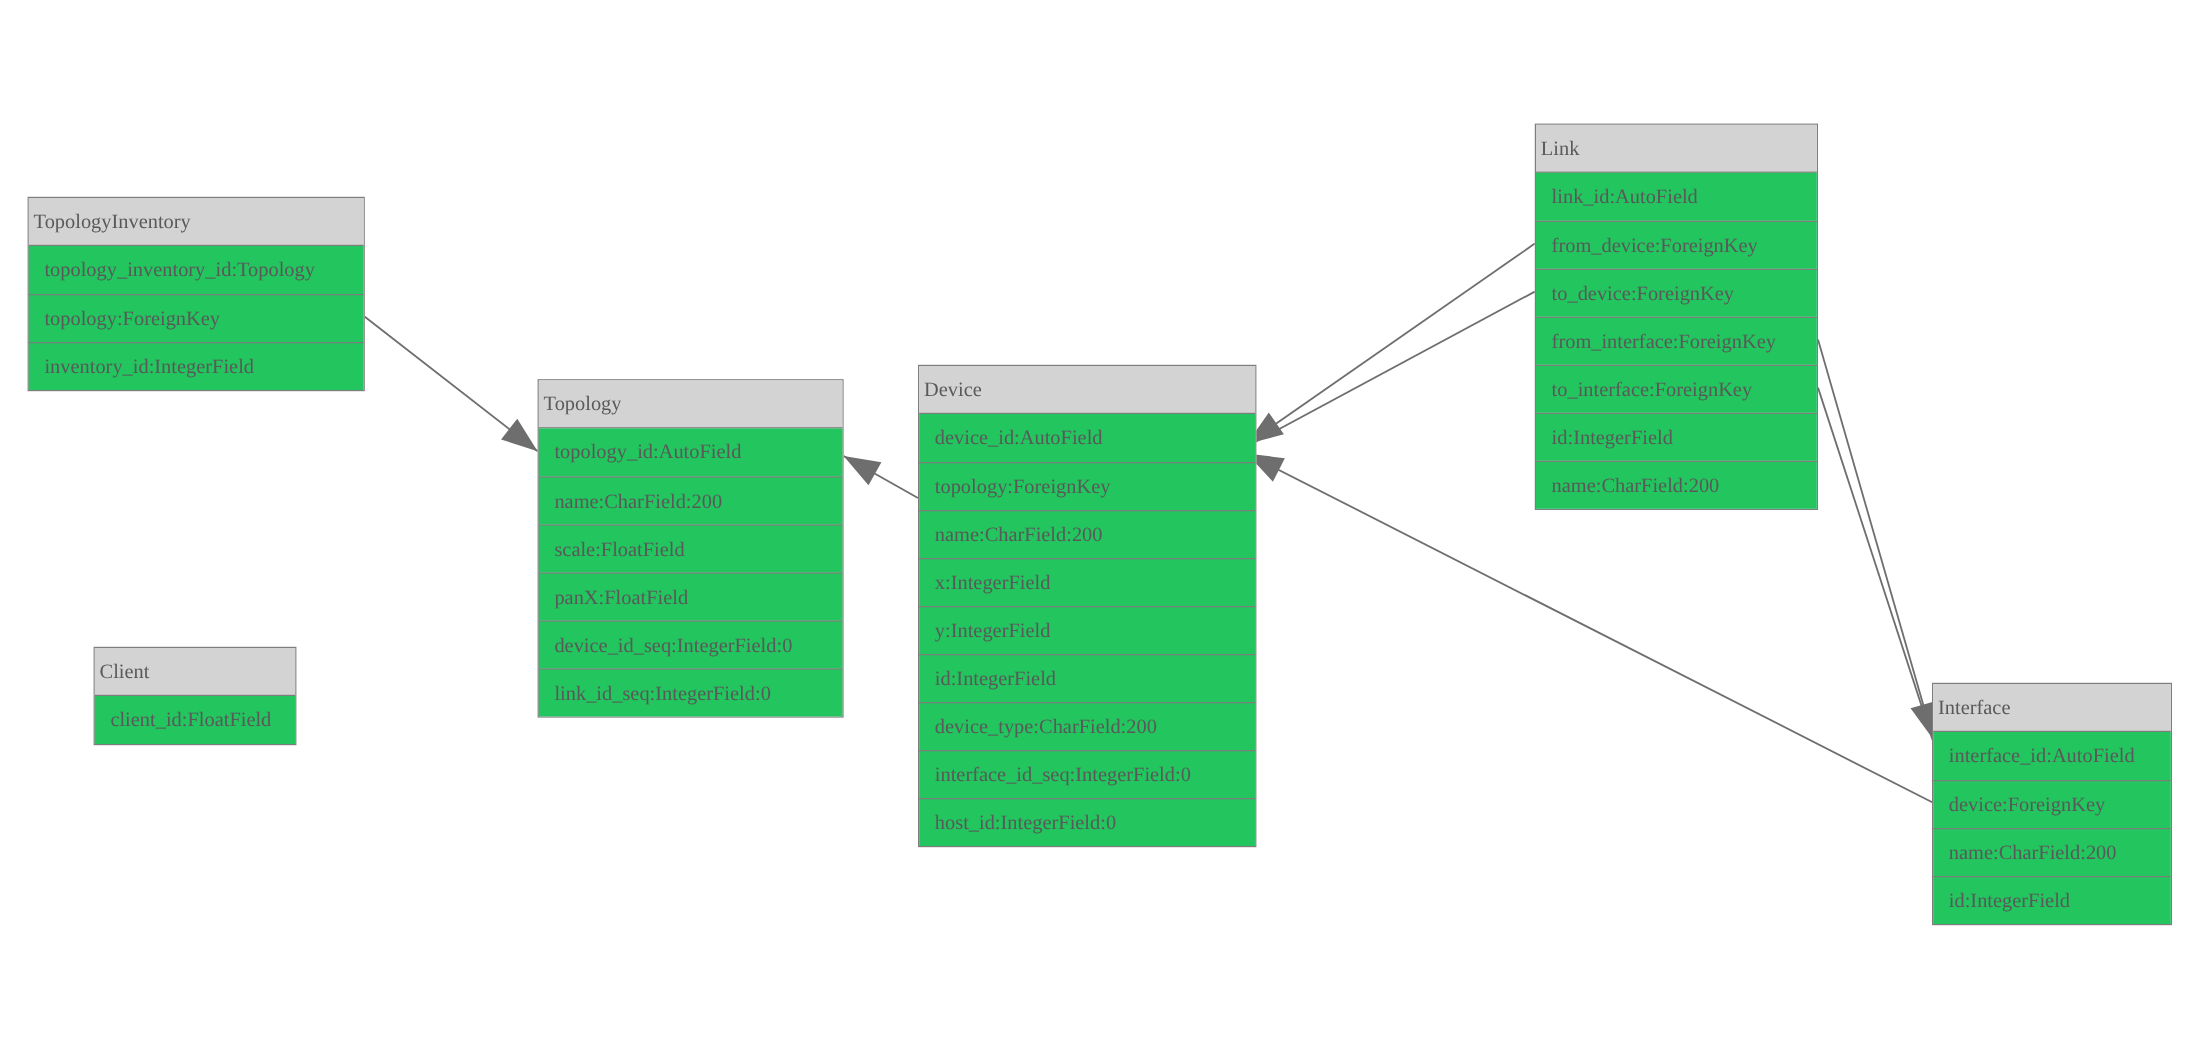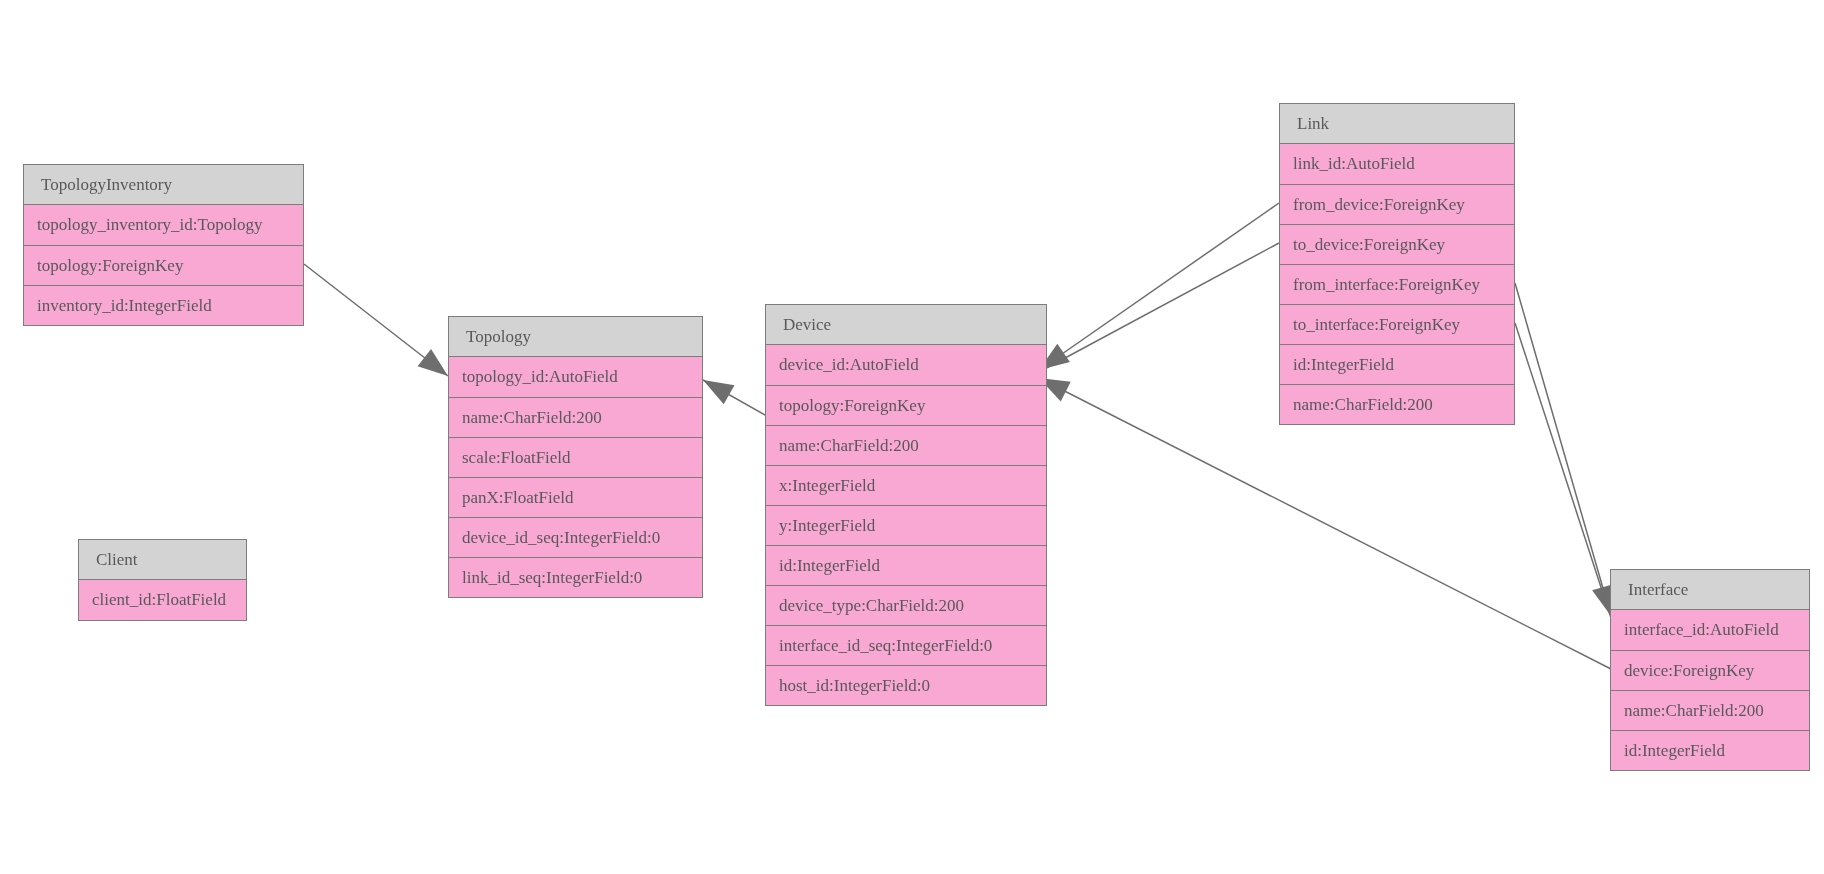--- a/index.html
+++ b/index.html
@@ -30,33 +30,33 @@
     border:1.5px solid var(--border);
     box-sizing:border-box;
     color:var(--text);
     font-size:17px;
   }
   .entity-header{
     height:40px;
     line-height:40px;
     background:var(--header-fill);
     border-bottom:1px solid var(--border);
-    padding-left:17px;
+    padding-left:4px;
     box-sizing:border-box;
     white-space:nowrap;
     overflow:hidden;
   }
   .entity-row{
     height:40px;
     line-height:40px;
     padding-left:13px;
     box-sizing:border-box;
     white-space:nowrap;
     overflow:hidden;
-    background:#f9a8d4;
+    background:#22c55e;
   }
   .entity-row + .entity-row{
     border-top:1px solid var(--border);
   }
 </style>
 </head>
 <body>
 
 <div id="canvas">
   <svg id="edges" xmlns="http://www.w3.org/2000/svg" viewBox="0 0 1824 874">

